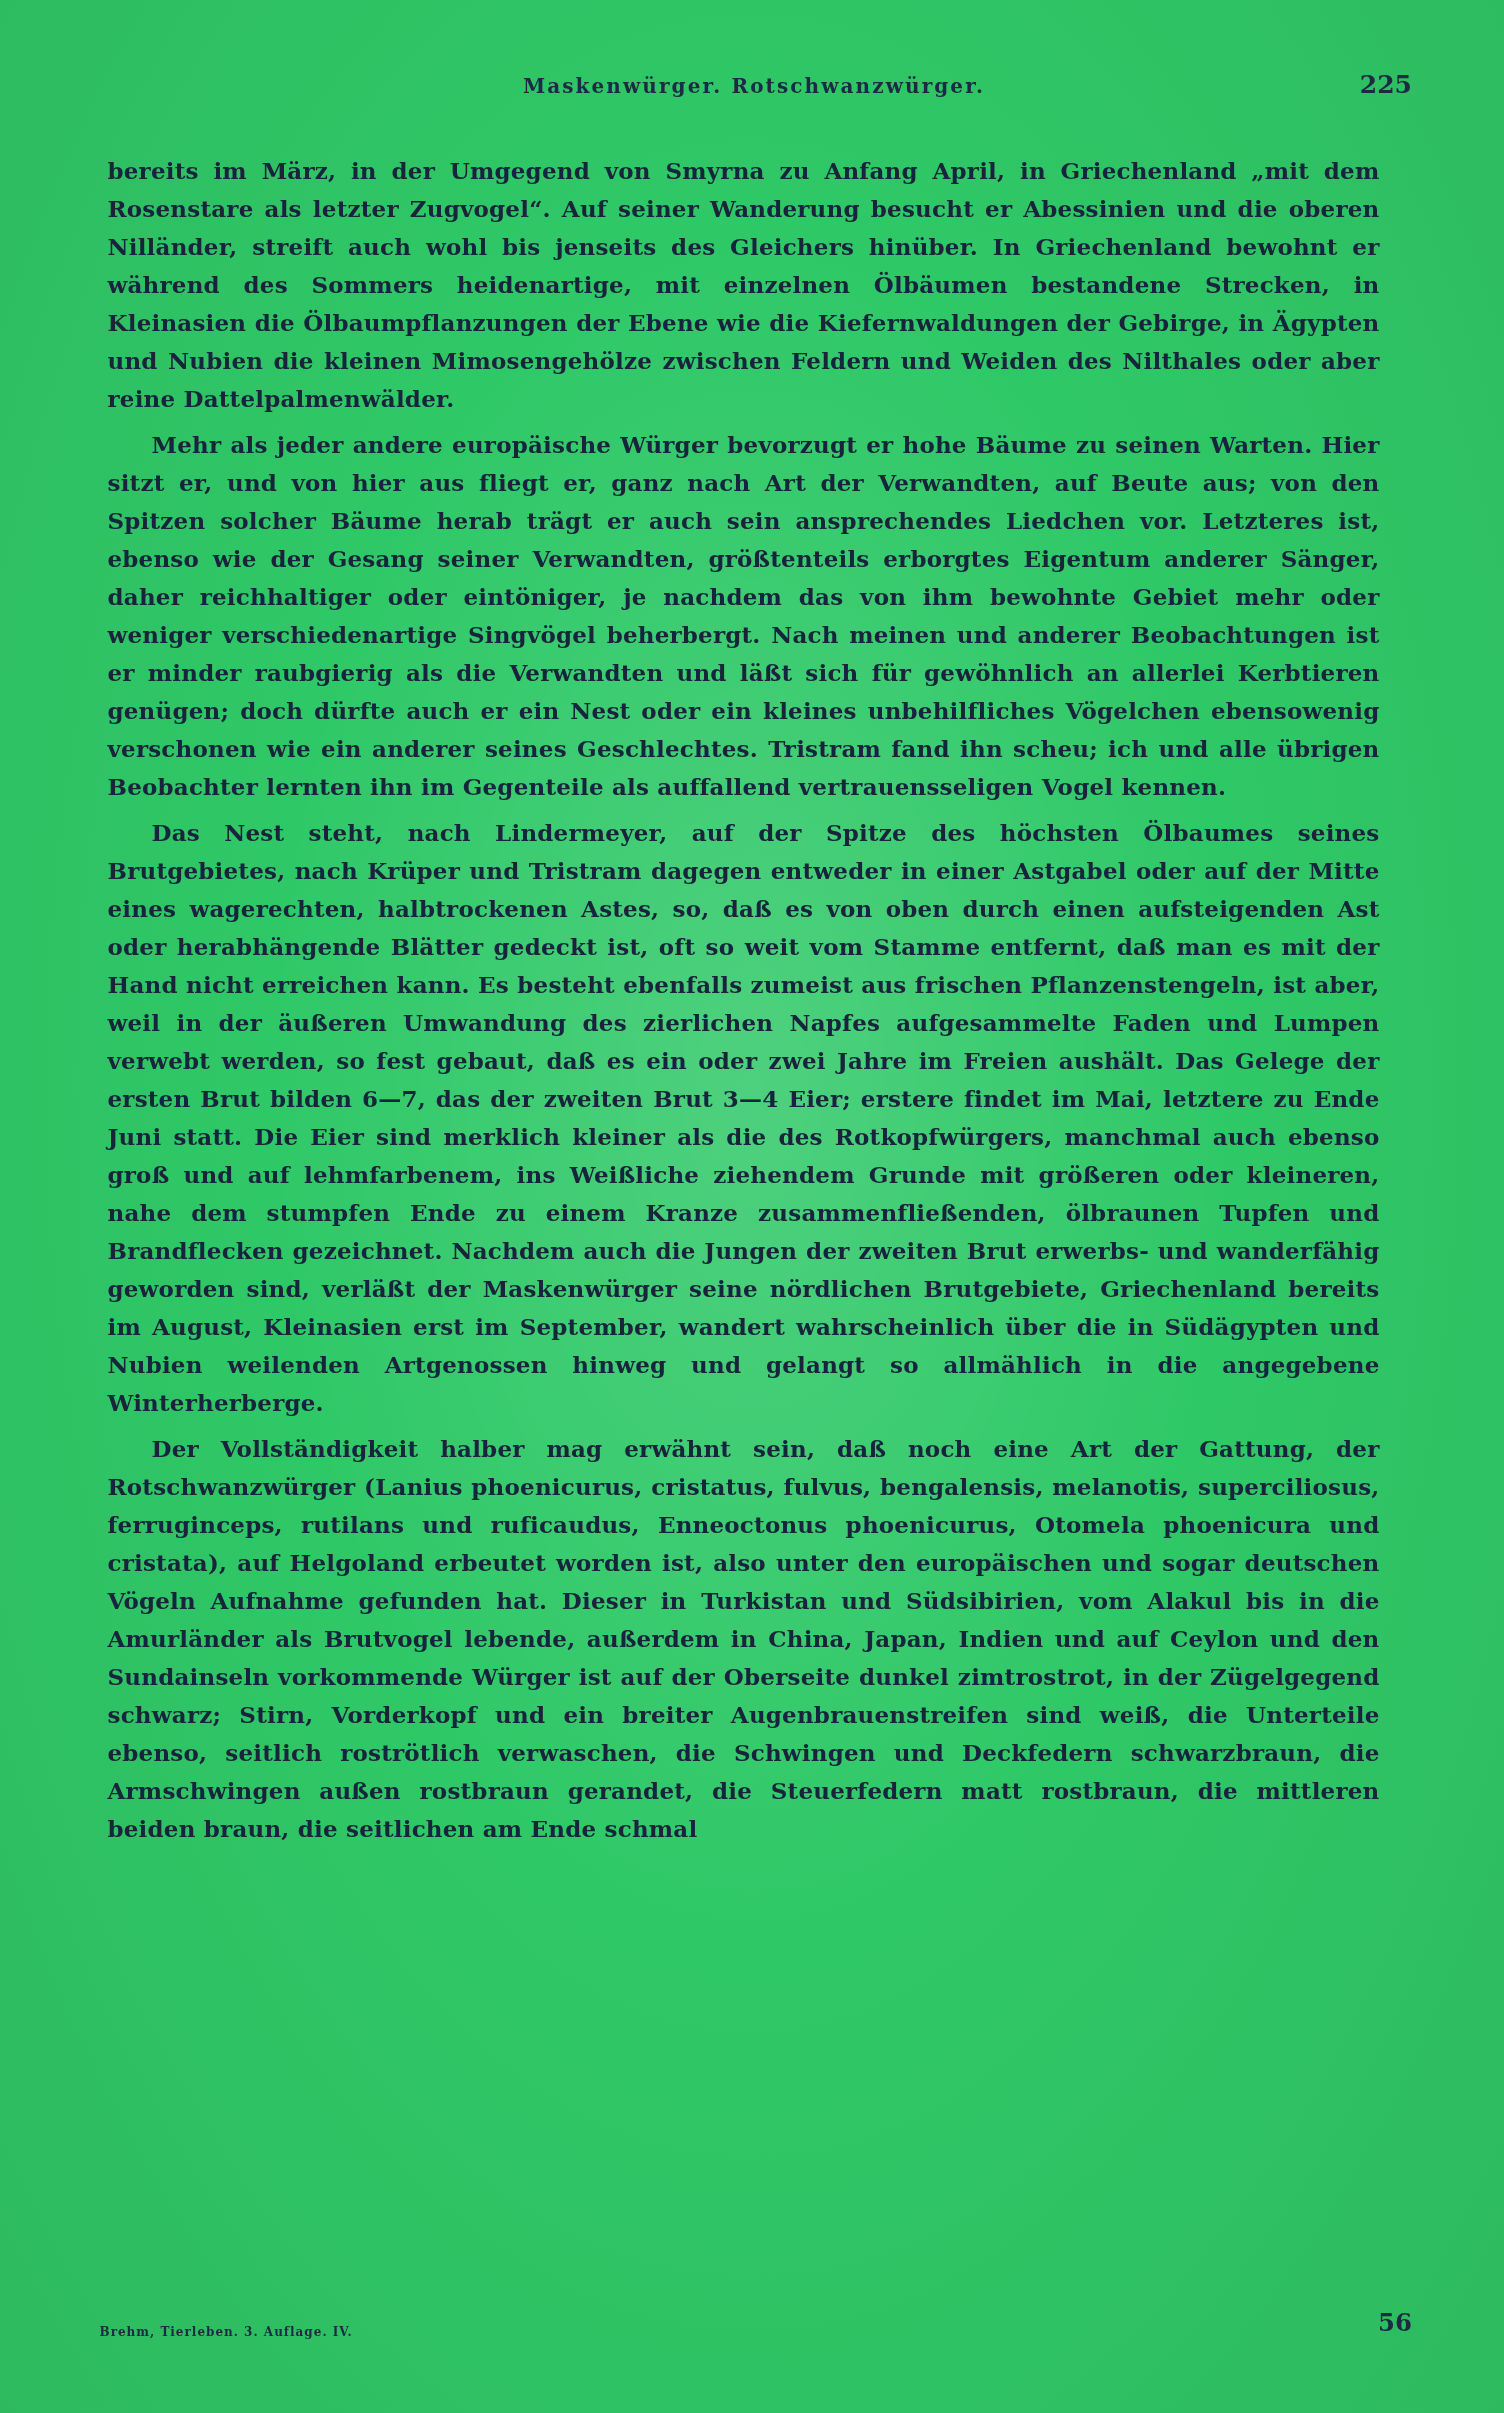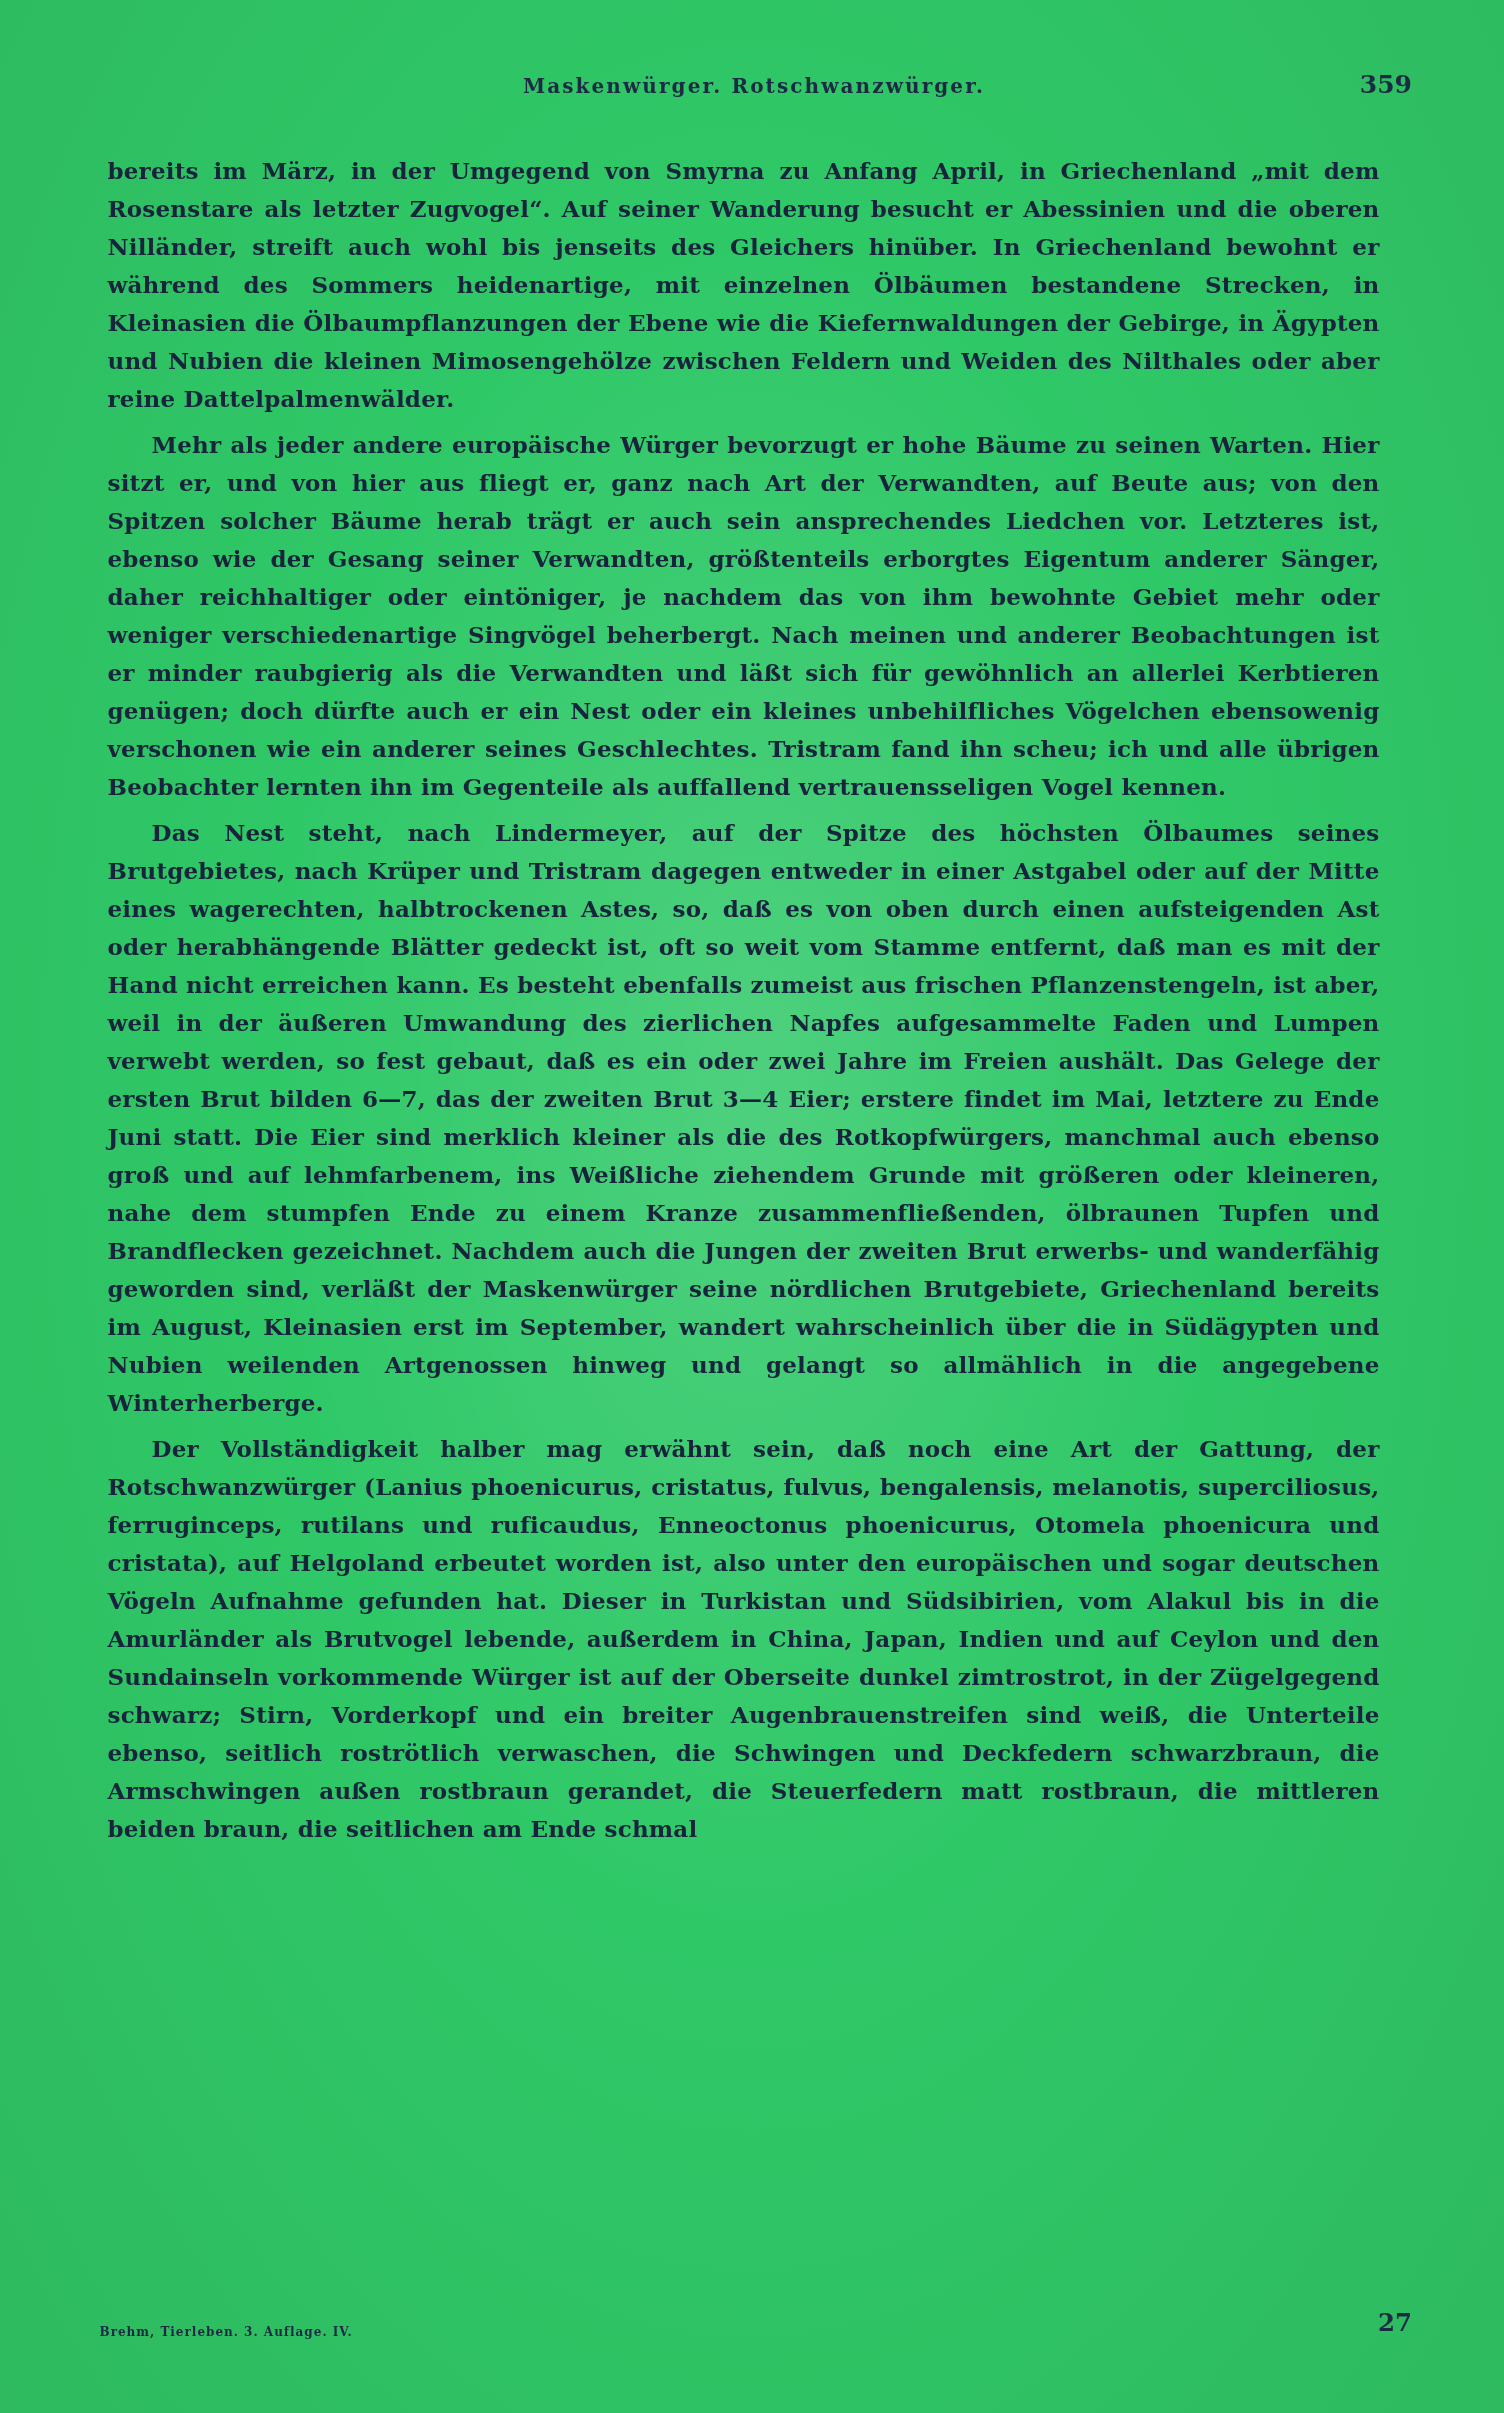--- a/index.html
+++ b/index.html
@@ -114,30 +114,30 @@
   }
 </style>
 </head>
 <body>
 
 <div class="page">
   <div class="sheet">
 
     <div class="header">
       <div class="running-head">Maskenwürger.  Rotschwanzwürger.</div>
-      <div class="folio">359</div>
+      <div class="folio">225</div>
     </div>
 
     <div class="body-text">
       <p class="frak">bereits im März, in der Umgegend von Smyrna zu Anfang April, in Griechenland „mit dem Rosenstare als letzter Zugvogel“. Auf seiner Wanderung besucht er Abessinien und die oberen Nilländer, streift auch wohl bis jenseits des Gleichers hinüber. In Griechenland bewohnt er während des Sommers heidenartige, mit einzelnen Ölbäumen bestandene Strecken, in Kleinasien die Ölbaumpflanzungen der Ebene wie die Kiefernwaldungen der Gebirge, in Ägypten und Nubien die kleinen Mimosengehölze zwischen Feldern und Weiden des Nilthales oder aber reine Dattelpalmenwälder.</p>
       <p class="frak indent">Mehr als jeder andere europäische Würger bevorzugt er hohe Bäume zu seinen Warten. Hier sitzt er, und von hier aus fliegt er, ganz nach Art der Verwandten, auf Beute aus; von den Spitzen solcher Bäume herab trägt er auch sein ansprechendes Liedchen vor. Letzteres ist, ebenso wie der Gesang seiner Verwandten, größtenteils erborgtes Eigentum anderer Sänger, daher reichhaltiger oder eintöniger, je nachdem das von ihm bewohnte Gebiet mehr oder weniger verschiedenartige Singvögel beherbergt. Nach meinen und anderer Beobachtungen ist er minder raubgierig als die Verwandten und läßt sich für gewöhnlich an allerlei Kerbtieren genügen; doch dürfte auch er ein Nest oder ein kleines unbehilfliches Vögelchen ebensowenig verschonen wie ein anderer seines Geschlechtes. Tristram fand ihn scheu; ich und alle übrigen Beobachter lernten ihn im Gegenteile als auffallend vertrauensseligen Vogel kennen.</p>
       <p class="frak indent">Das Nest steht, nach Lindermeyer, auf der Spitze des höchsten Ölbaumes seines Brutgebietes, nach Krüper und Tristram dagegen entweder in einer Astgabel oder auf der Mitte eines wagerechten, halbtrockenen Astes, so, daß es von oben durch einen aufsteigenden Ast oder herabhängende Blätter gedeckt ist, oft so weit vom Stamme entfernt, daß man es mit der Hand nicht erreichen kann. Es besteht ebenfalls zumeist aus frischen Pflanzenstengeln, ist aber, weil in der äußeren Umwandung des zierlichen Napfes aufgesammelte Faden und Lumpen verwebt werden, so fest gebaut, daß es ein oder zwei Jahre im Freien aushält. Das Gelege der ersten Brut bilden 6—7, das der zweiten Brut 3—4 Eier; erstere findet im Mai, letztere zu Ende Juni statt. Die Eier sind merklich kleiner als die des Rotkopfwürgers, manchmal auch ebenso groß und auf lehmfarbenem, ins Weißliche ziehendem Grunde mit größeren oder kleineren, nahe dem stumpfen Ende zu einem Kranze zusammenfließenden, ölbraunen Tupfen und Brandflecken gezeichnet. Nachdem auch die Jungen der zweiten Brut erwerbs- und wanderfähig geworden sind, verläßt der Maskenwürger seine nördlichen Brutgebiete, Griechenland bereits im August, Kleinasien erst im September, wandert wahrscheinlich über die in Südägypten und Nubien weilenden Artgenossen hinweg und gelangt so allmählich in die angegebene Winterherberge.</p>
       <p class="frak indent gap-above">Der Vollständigkeit halber mag erwähnt sein, daß noch eine Art der Gattung, der Rotschwanzwürger (Lanius phoenicurus, cristatus, fulvus, bengalensis, melanotis, superciliosus, ferruginceps, rutilans und ruficaudus, Enneoctonus phoenicurus, Otomela phoenicura und cristata), auf Helgoland erbeutet worden ist, also unter den europäischen und sogar deutschen Vögeln Aufnahme gefunden hat. Dieser in Turkistan und Südsibirien, vom Alakul bis in die Amurländer als Brutvogel lebende, außerdem in China, Japan, Indien und auf Ceylon und den Sundainseln vorkommende Würger ist auf der Oberseite dunkel zimtrostrot, in der Zügelgegend schwarz; Stirn, Vorderkopf und ein breiter Augenbrauenstreifen sind weiß, die Unterteile ebenso, seitlich roströtlich verwaschen, die Schwingen und Deckfedern schwarzbraun, die Armschwingen außen rostbraun gerandet, die Steuerfedern matt rostbraun, die mittleren beiden braun, die seitlichen am Ende schmal</p>
     </div>
 
     <div class="footer">
       <div class="signature">Brehm, Tierleben. 3. Auflage. IV.</div>
-      <div class="sheet-number">27</div>
+      <div class="sheet-number">56</div>
     </div>
 
   </div>
 </div>
 
 
 </body></html>

